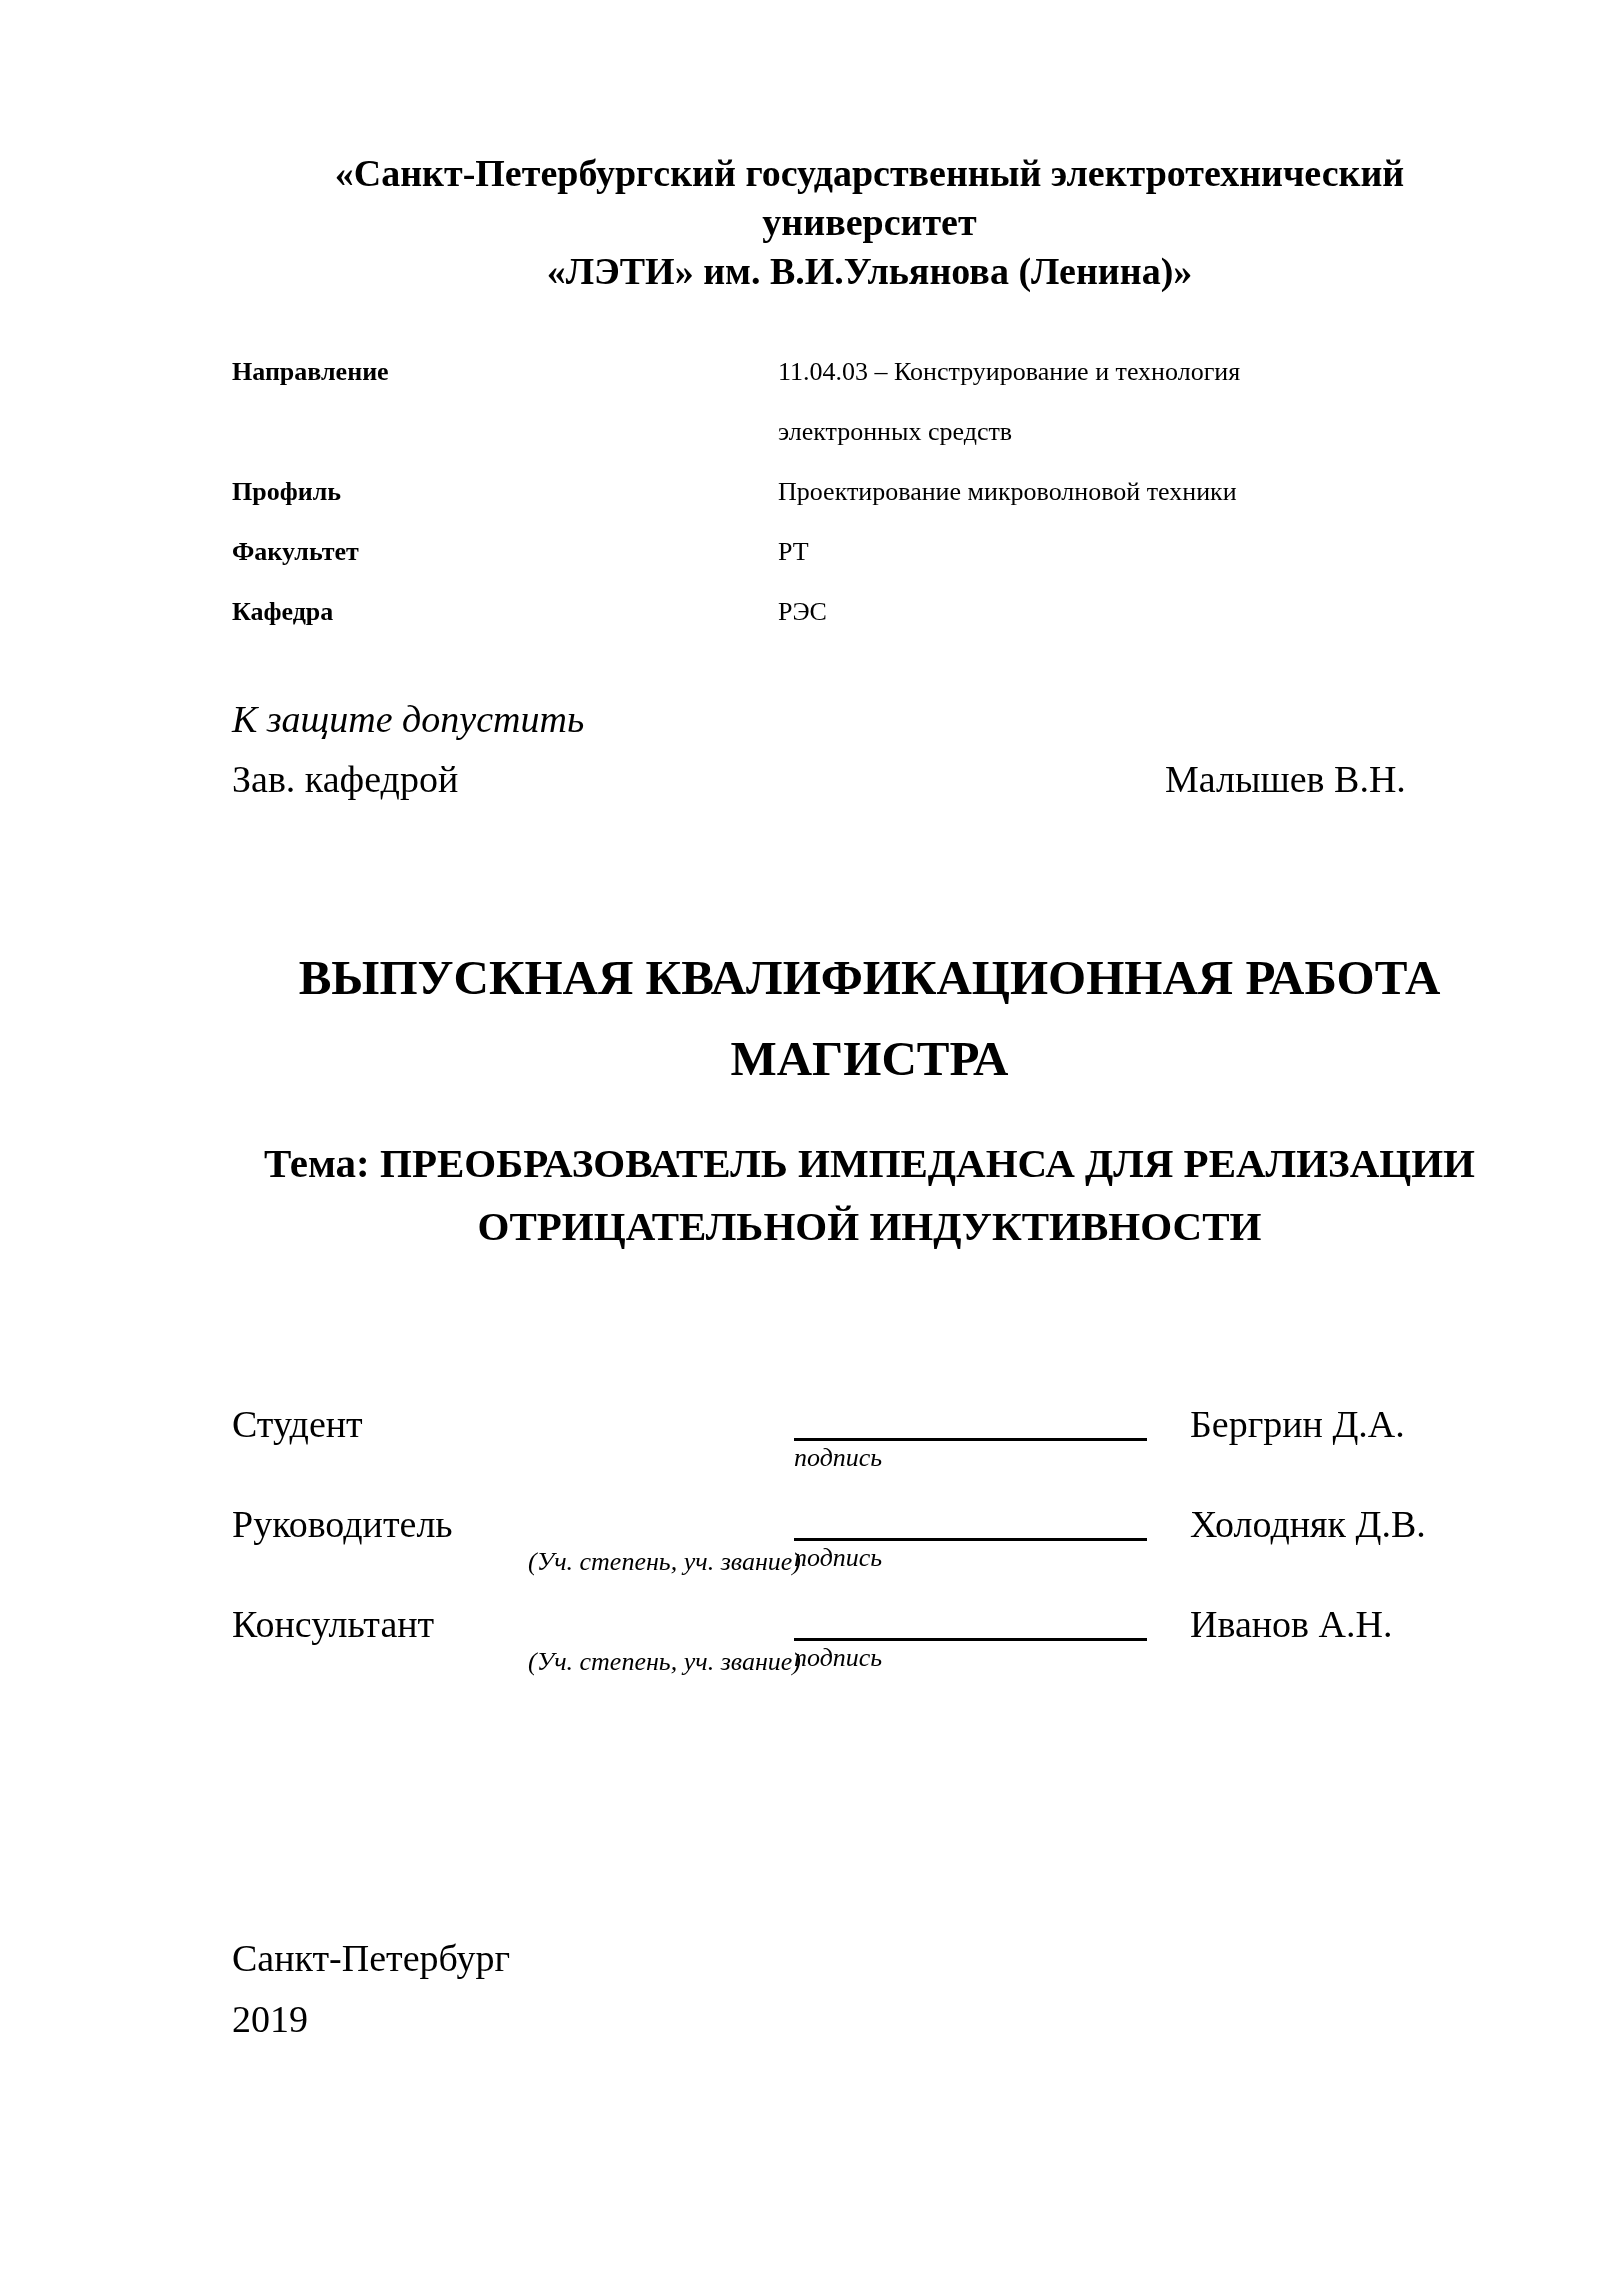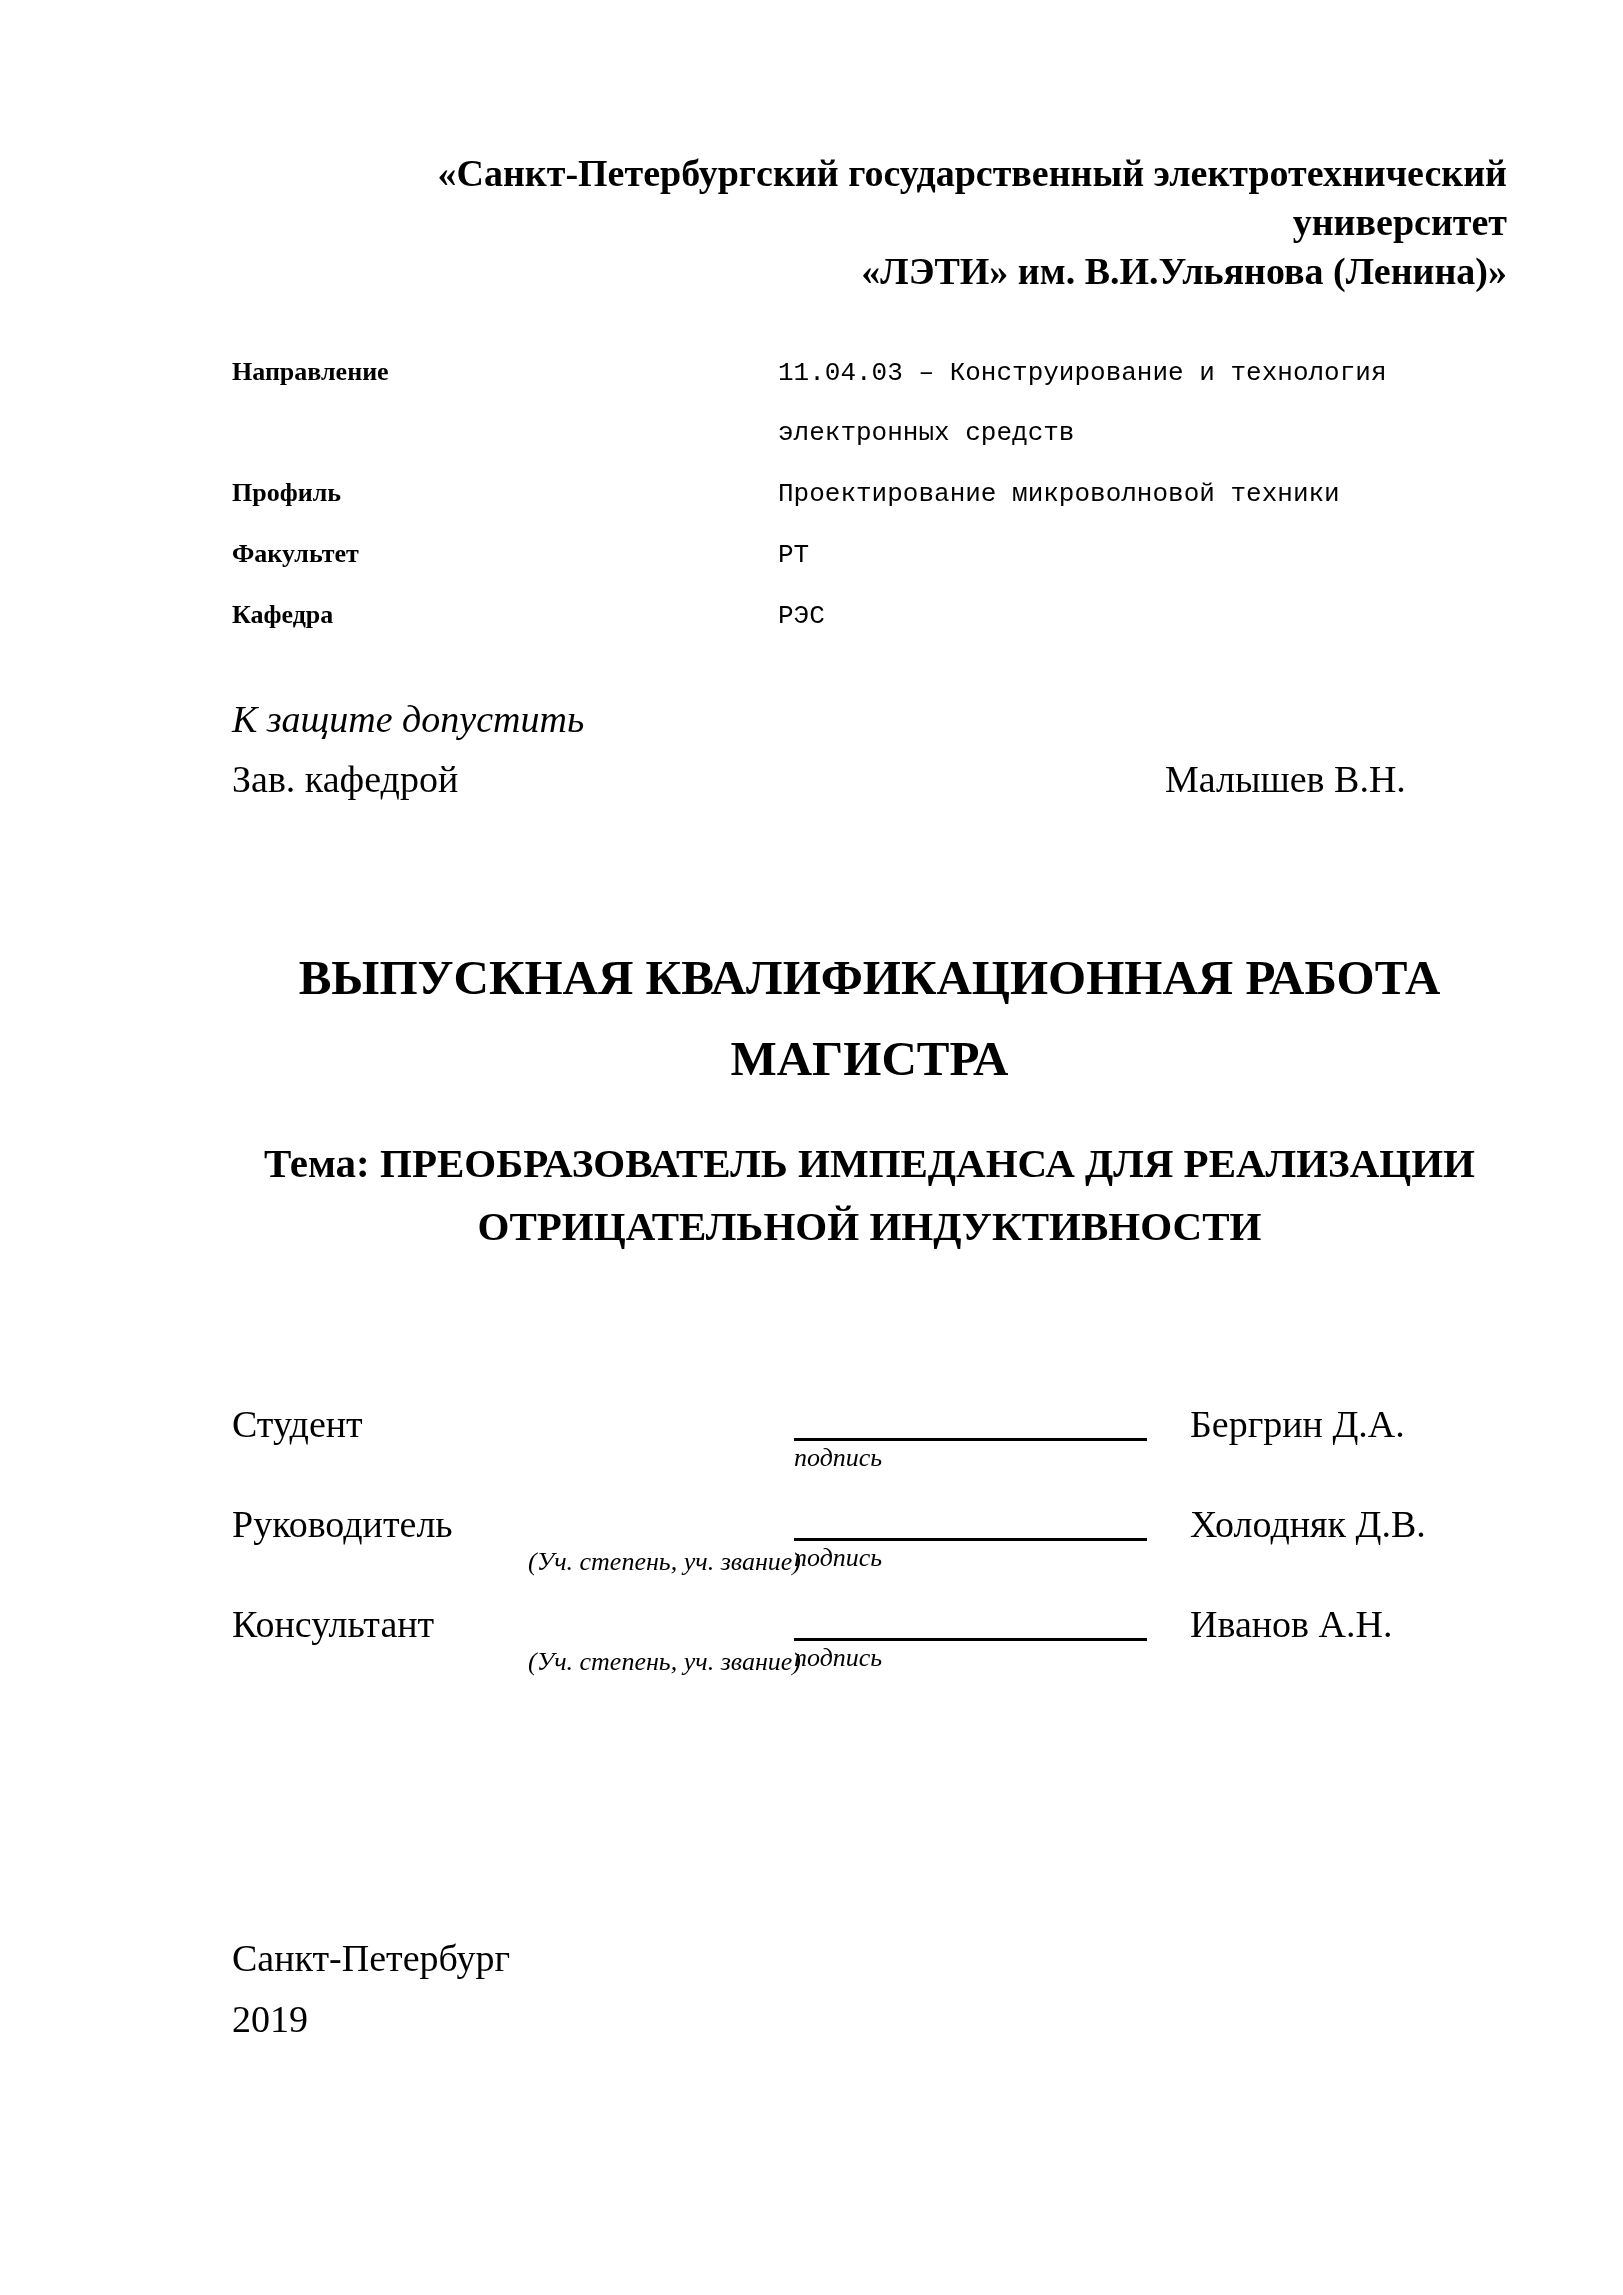--- a/index.html
+++ b/index.html
@@ -21,21 +21,21 @@
     height: 2295px;
     background: #ffffff;
   }
 
   
   .header {
     position: absolute;
     left: 232px;
     right: 116px;
     top: 149px;
-    text-align: right;
+    text-align: center;
     font-weight: 700;
     font-size: 38px;
     line-height: 49px;
   }
 
   
   .fields {
     position: absolute;
     left: 232px;
     right: 116px;
@@ -47,21 +47,20 @@
     line-height: 60px;
     align-items: baseline;
   }
   .flabel {
     width: 546px;
     flex: 0 0 546px;
     font-weight: 700;
   }
   .fvalue {
     flex: 1;
-    font-family: Liberation Mono, monospace;
   }
 
   
   .admission {
     position: absolute;
     left: 232px;
     right: 116px;
     top: 689px;
     font-size: 38px;
     line-height: 60px;

